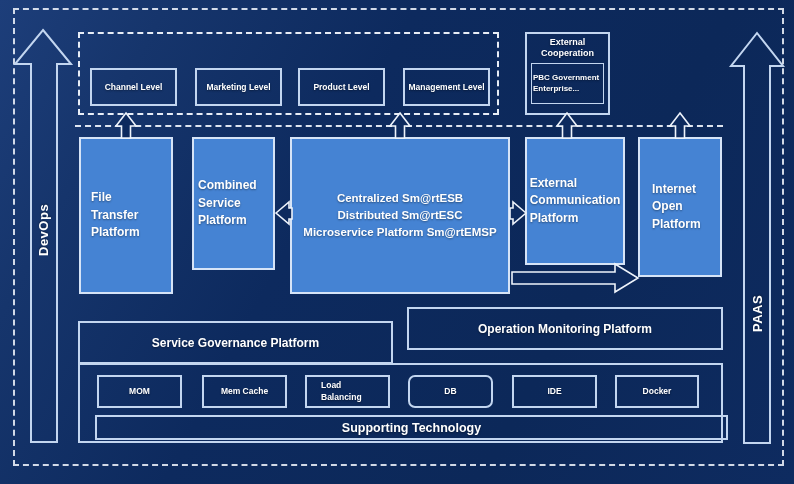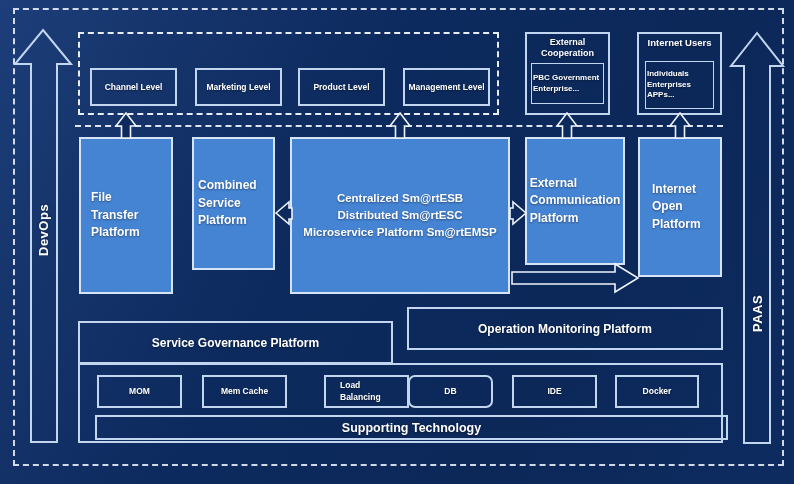--- a/index.html
+++ b/index.html
@@ -55,42 +55,38 @@
   <div class="abs cell level-item" style="left:90px;">Channel Level</div>
   <div class="abs cell level-item" style="left:195px;">Marketing Level</div>
   <div class="abs cell level-item" style="left:298px;">Product Level</div>
   <div class="abs cell level-item" style="left:403px;">Management Level</div>
 
   <div class="abs topbox" style="left:525px;">
     <div class="title">External Cooperation</div>
     <div class="abs cell inner-box" style="left:4px;top:29px;width:73px;height:41px;">PBC Government Enterprise...</div>
   </div>
 
-  <div class="abs topbox" style="left:637px;">
-    <div class="title bold">Internet Users</div>
-    <div class="abs cell inner-box" style="left:6px;top:27px;width:69px;height:48px;">Individuals Enterprises APPs...</div>
-  </div>
 
   <div class="abs cell platform" style="left:79px;top:137px;width:94px;height:157px;padding:9px 10px;">File Transfer Platform</div>
   <div class="abs cell platform" style="left:192px;top:137px;width:83px;height:133px;padding:0 4px;">Combined Service Platform</div>
   <div class="abs cell platform" style="left:290px;top:137px;width:220px;height:157px;flex-direction:column;font-size:11.5px;">
     <div>Centralized Sm@rtESB</div>
     <div>Distributed Sm@rtESC</div>
     <div>Microservice Platform Sm@rtEMSP</div>
   </div>
   <div class="abs cell platform" style="left:525px;top:137px;width:100px;height:128px;padding:0 6px;">External Communication Platform</div>
   <div class="abs cell platform" style="left:638px;top:137px;width:84px;height:140px;padding:0 12px;">Internet Open Platform</div>
 
   <div class="abs cell gov" style="left:78px;top:321px;width:315px;height:43px;">Service Governance Platform</div>
   <div class="abs cell gov" style="left:407px;top:307px;width:316px;height:43px;">Operation Monitoring Platform</div>
 
   <div class="abs bottom-container"></div>
   <div class="abs cell tech" style="left:97px;">MOM</div>
   <div class="abs cell tech" style="left:202px;">Mem Cache</div>
-  <div class="abs cell tech" style="left:305px;padding:0 14px;margin-left:19px;">Load Balancing</div>
+  <div class="abs cell tech" style="left:305px;padding:0 14px;">Load Balancing</div>
   <div class="abs cell tech" style="left:408px;border-radius:7px;">DB</div>
   <div class="abs cell tech" style="left:512px;">IDE</div>
   <div class="abs cell tech" style="left:615px;width:84px;">Docker</div>
   <div class="abs cell banner">Supporting Technology</div>
 
   <div class="abs side-label" style="left:30px;top:175px;width:27px;height:110px;">DevOps</div>
   <div class="abs side-label" style="left:744px;top:258px;width:27px;height:110px;">PAAS</div>
 
   <svg class="arrow-layer" width="794" height="484" viewBox="0 0 794 484">
     <polygon class="hollow" points="43,30 71,64 57,64 57,442 31,442 31,64 15,64"></polygon>

